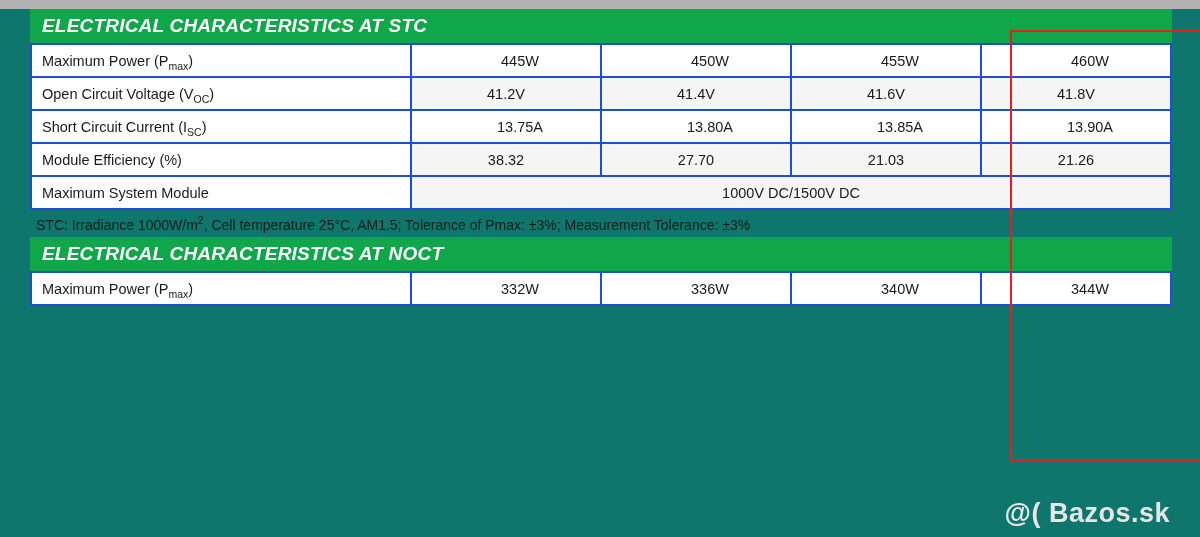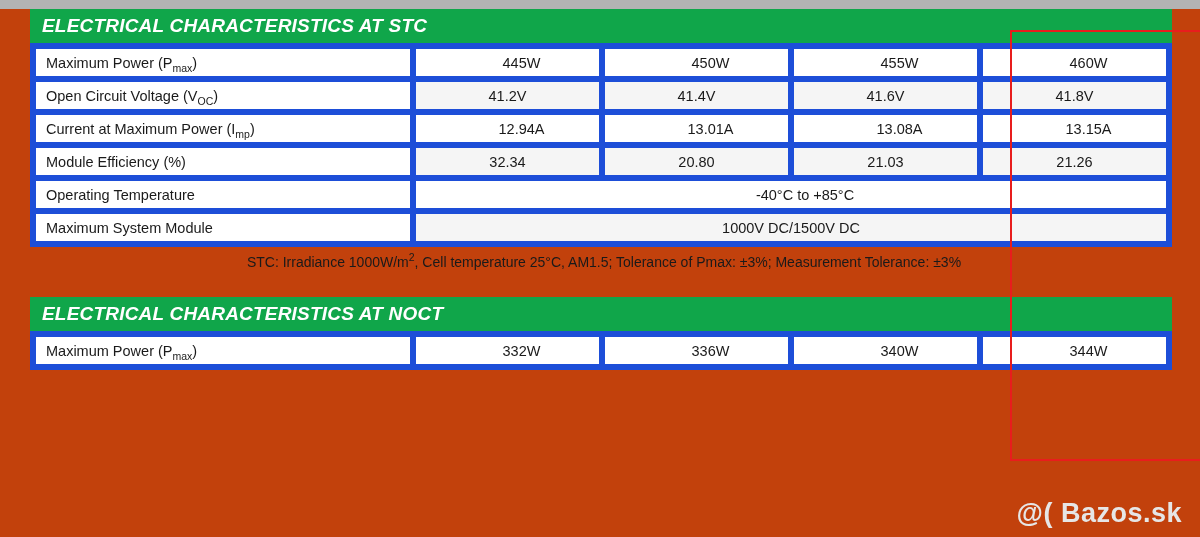--- a/index.html
+++ b/index.html
@@ -19,21 +19,21 @@
     top: 0; left: 0;
     width: 1200px;
     height: 9px;
     background: #b3b3b3;
   }
   .page {
     position: absolute;
     top: 9px; left: 0;
     width: 1200px;
     height: 528px;
-    background: #c2410c;
+    background: #0f766e;
   }
   .sheet {
     position: absolute;
     left: 30px;
     top: 0px;
     width: 1142px;
   }
   
   .section-header {
     background: #10a64a;
@@ -48,21 +48,21 @@
     font-style: italic;
   }
   table.spec {
     border-collapse: collapse;
     width: 1142px;
     table-layout: fixed;
     font-size: 14.5px;
     color: #1a1a1a;
   }
   table.spec td {
-    border: 6px solid #1d4ed8;
+    border: 2px solid #1d4ed8;
     height: 33px;
     padding: 0 10px;
     box-sizing: border-box;
     vertical-align: middle;
   }
   td.label {
     text-align: left;
     width: 380px;
     background: #ffffff;
     padding-left: 12px;
@@ -82,40 +82,39 @@
   }
   .sup {
     font-size: 10.5px;
     vertical-align: super;
     line-height: 0;
   }
   .note {
     font-size: 14px;
     color: #1a1a1a;
     padding: 7px 0 0 6px;
-    text-align: center;
   }
   
   .red-box {
     position: absolute;
     left: 980px;
     top: 21px;
     width: 192px;
     height: 431px;
     border: 2px solid #e81d1d;
     box-sizing: border-box;
     pointer-events: none;
     z-index: 5;
   }
   .section2 {
-    margin-top: 27px;
+    margin-top: 4px;
   }
   .watermark {
     position: absolute;
-    right: 18px;
+    right: 30px;
     bottom: 8px;
     font-size: 27px;
     color: #e6e6e6;
     font-weight: bold;
     letter-spacing: 0.5px;
     z-index: 6;
   }
   .clip-bottom {
     overflow: hidden;
   }
@@ -140,36 +139,32 @@
         <td class="val">460W</td>
       </tr>
       <tr class="grey">
         <td class="label"><span>Open Circuit Voltage (V</span><span class="sub">OC</span><span>)</span></td>
         <td class="val">41.2V</td>
         <td class="val">41.4V</td>
         <td class="val">41.6V</td>
         <td class="val">41.8V</td>
       </tr>
       <tr class="white">
-        <td class="label"><span>Current at Maximum Power (I</span><span class="sub">mp</span><span>)</span></td>
-        <td class="val">12.94A</td>
-        <td class="val">13.01A</td>
-        <td class="val">13.08A</td>
-        <td class="val">13.15A</td>
+        <td class="label"><span>Short Circuit Current (I</span><span class="sub">SC</span><span>)</span></td>
+        <td class="val">13.75A</td>
+        <td class="val">13.80A</td>
+        <td class="val">13.85A</td>
+        <td class="val">13.90A</td>
       </tr>
       <tr class="grey">
         <td class="label"><span>Module Efficiency (%)</span></td>
-        <td class="val">32.34</td>
-        <td class="val">20.80</td>
+        <td class="val">38.32</td>
+        <td class="val">27.70</td>
         <td class="val">21.03</td>
         <td class="val">21.26</td>
-      </tr>
-      <tr class="white">
-        <td class="label"><span>Operating Temperature</span></td>
-        <td class="val" colspan="4">-40°C to +85°C</td>
       </tr>
       <tr class="grey">
         <td class="label"><span>Maximum System Module</span></td>
         <td class="val" colspan="4">1000V DC/1500V DC</td>
       </tr>
     </tbody>
       </table>
 
     <div class="note"><span>STC: Irradiance 1000W/m</span><span class="sup">2</span><span>, Cell temperature 25°C, AM1.5; Tolerance of Pmax: ±3%; Measurement Tolerance: ±3%</span></div>
 

